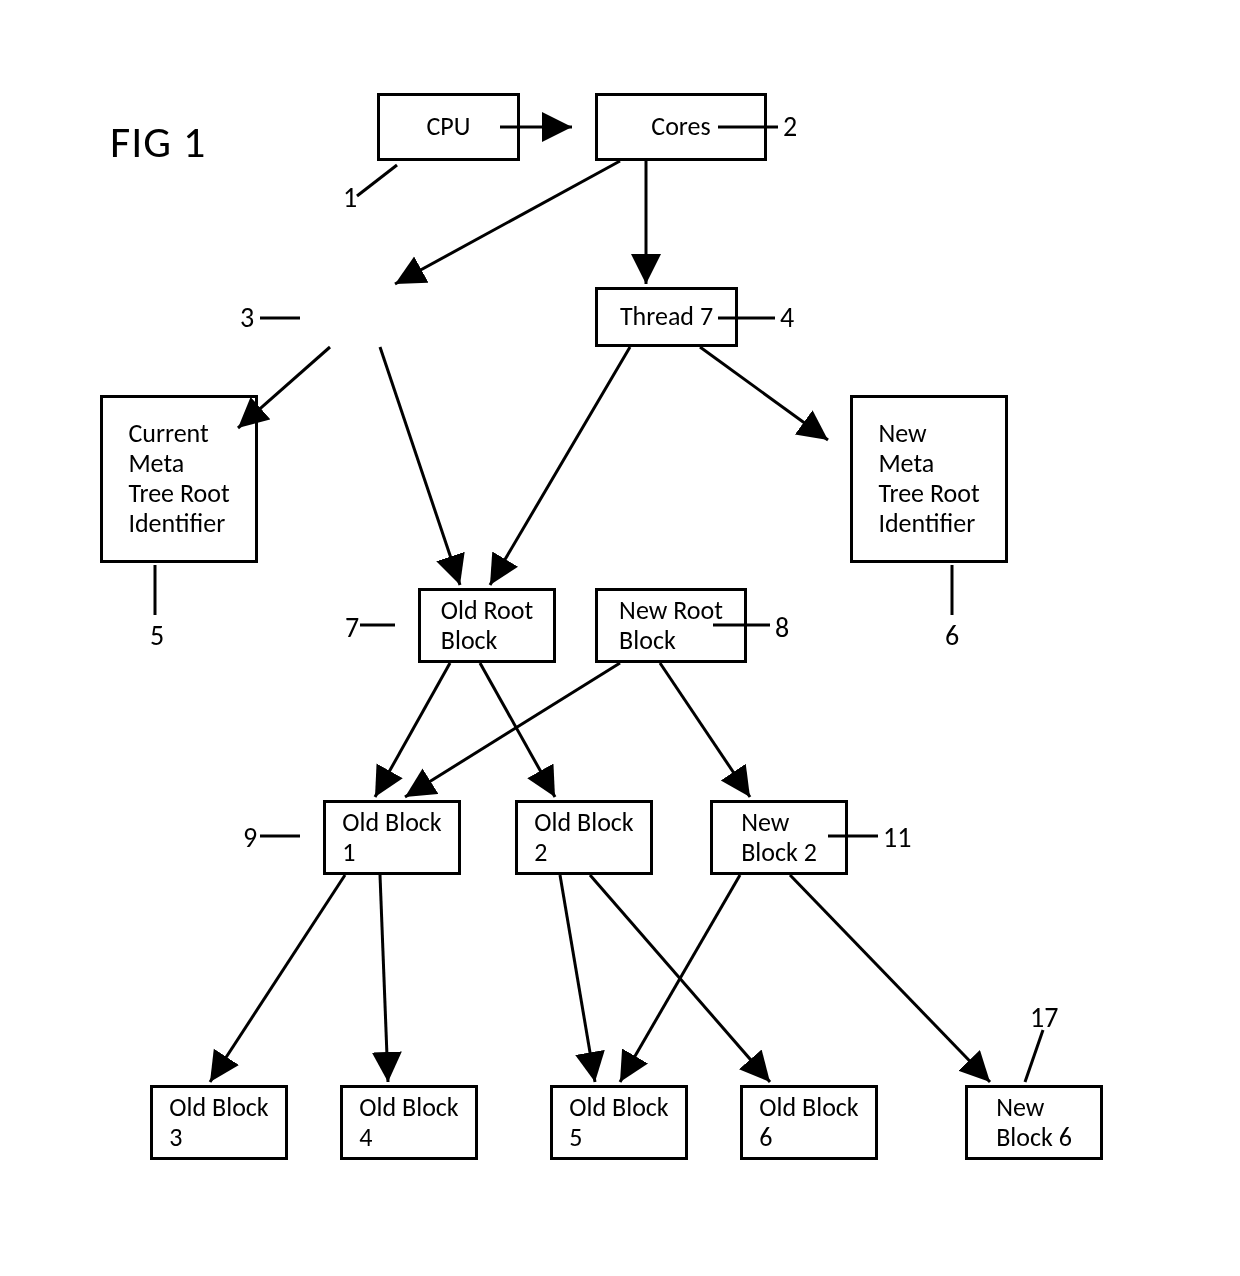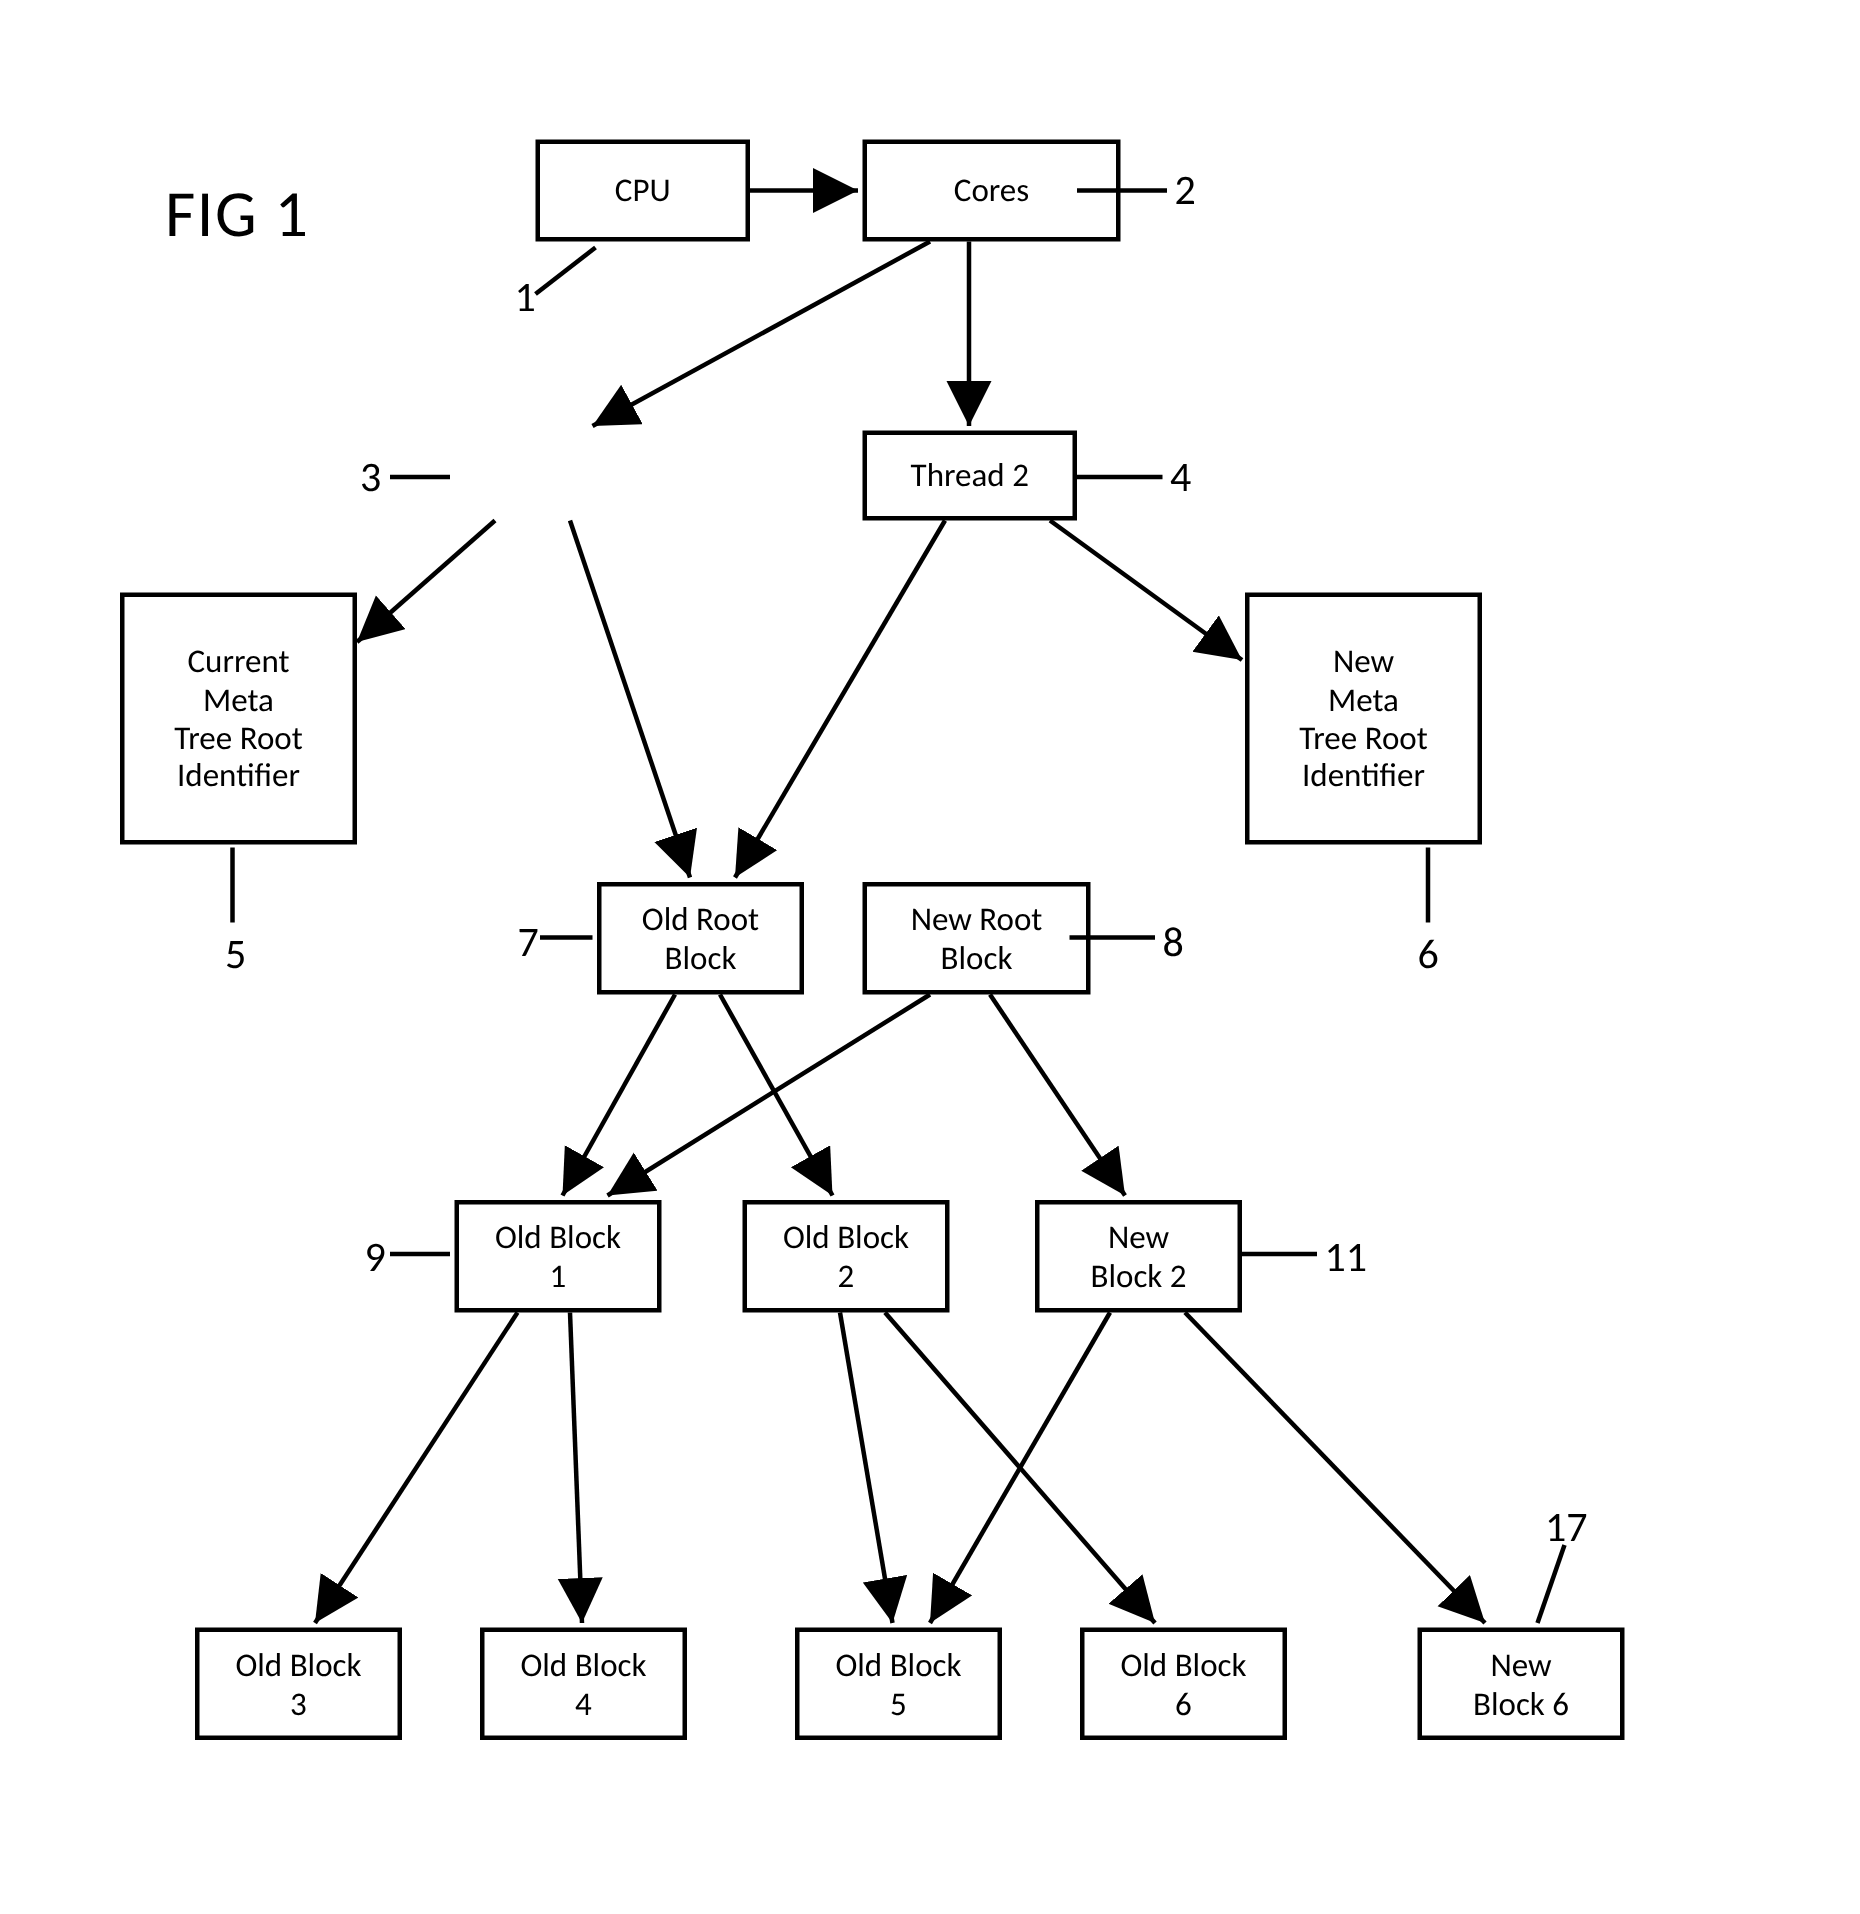--- a/index.html
+++ b/index.html
@@ -22,26 +22,27 @@
     color: #000;
     letter-spacing: 1px;
   }
   .box {
     position: absolute;
     border: 3px solid #000;
     background: #fff;
     display: flex;
     align-items: center;
     justify-content: center;
-    text-align: center;
-    font-size: 22px;
+    text-align: left;
+    font-size: 26px;
     line-height: 1.15;
     color: #000;
     box-sizing: border-box;
     padding: 2px 4px;
+    margin-left: 20px;
   }
   .ref {
     position: absolute;
     font-size: 28px;
     color: #000;
   }
   svg.arrows {
     position: absolute;
     left: 0;
     top: 0;
@@ -58,21 +59,21 @@
   <div class="fig-title" style="left:110px; top:115px;">FIG 1</div>
 
   <div class="box" style="left:357px; top:93px; width:143px; height:68px;">
     <span>CPU</span>
   </div>
   <div class="box" style="left:575px; top:93px; width:172px; height:68px;">
     <span>Cores</span>
   </div>
 
   <div class="box" style="left:575px; top:287px; width:143px; height:60px;">
-    <span>Thread 2</span>
+    <span>Thread 7</span>
   </div>
 
   <div class="box" style="left:80px; top:395px; width:158px; height:168px; white-space:pre-line;">
     <span>Current
 Meta
 Tree Root
 Identifier</span>
   </div>
   <div class="box" style="left:830px; top:395px; width:158px; height:168px; white-space:pre-line;">
     <span>New

